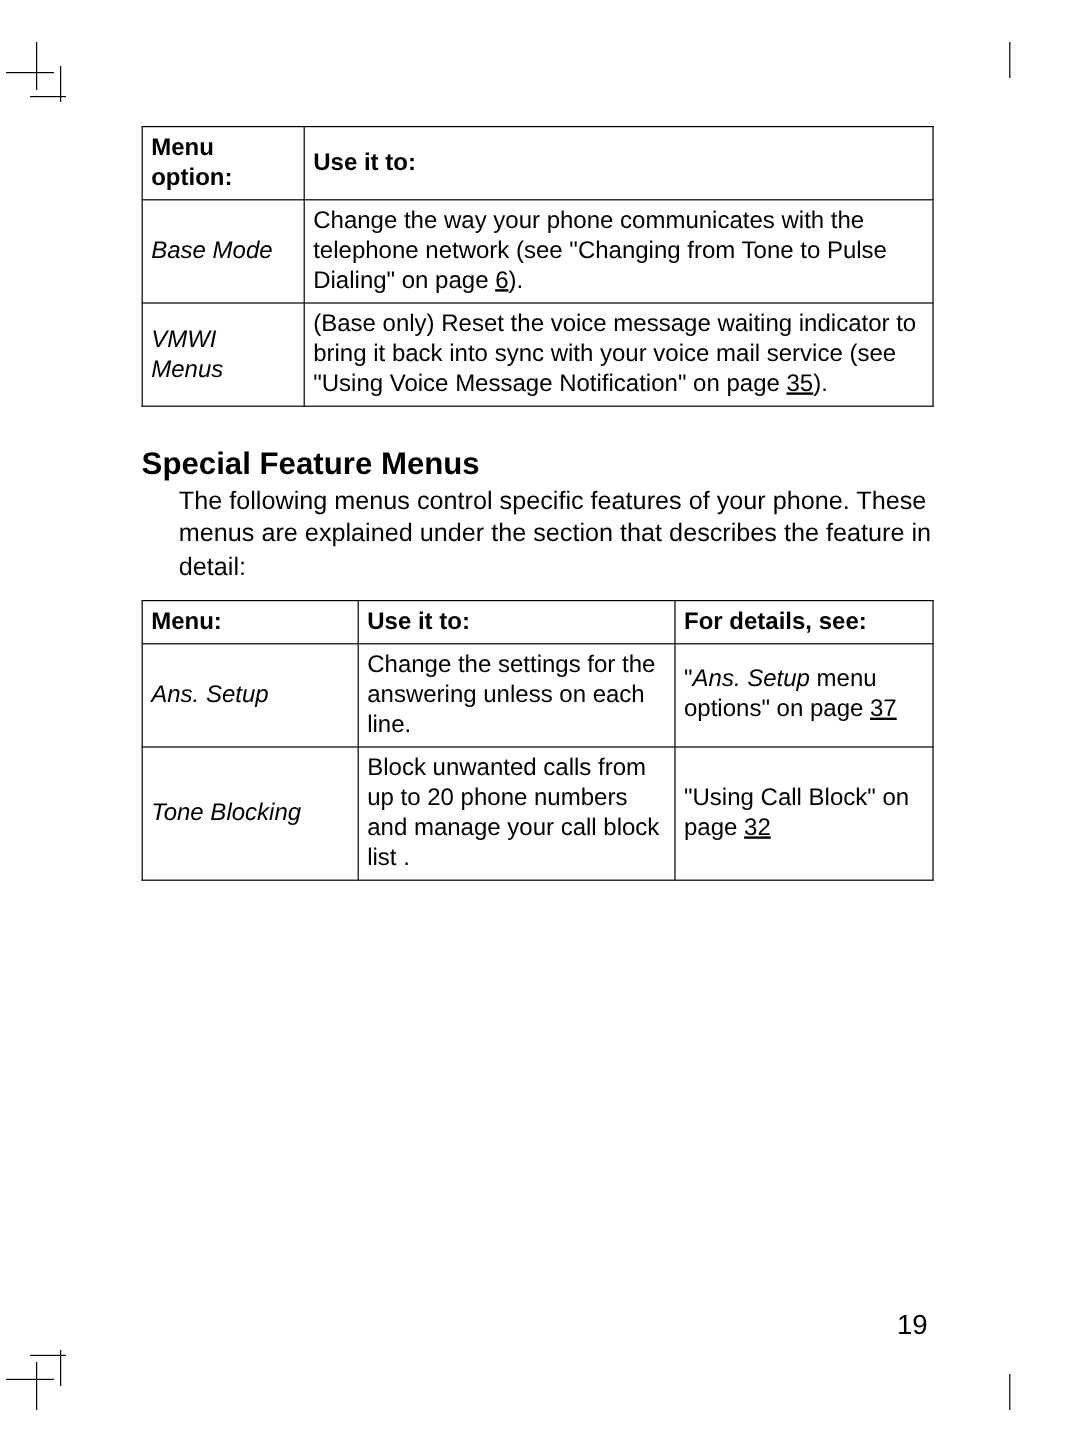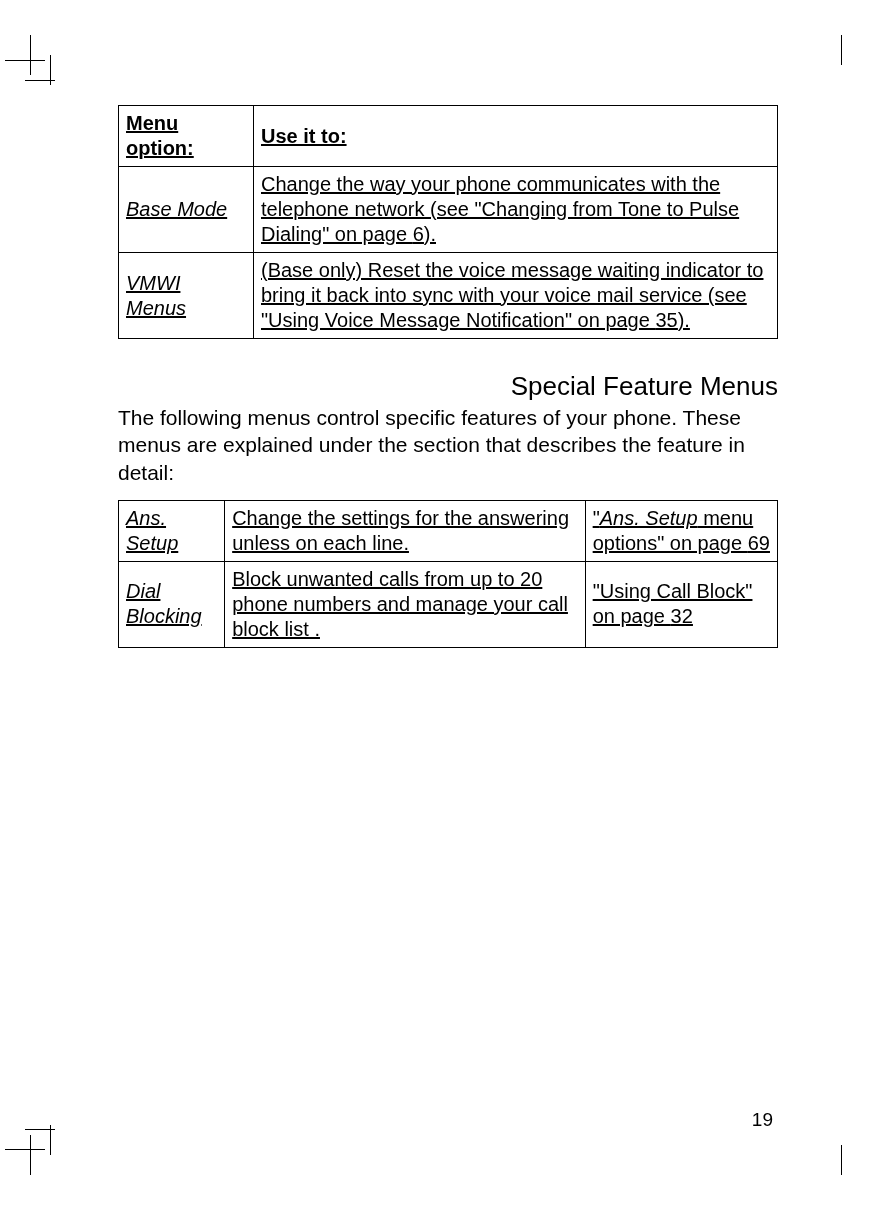--- a/index.html
+++ b/index.html
@@ -21,50 +21,49 @@
   .content {
     position: absolute;
     top: 105px;
     left: 118px;
     width: 660px;
   }
   table {
     border-collapse: collapse;
     width: 100%;
     margin-bottom: 32px;
-    text-decoration: underline;
   }
   th, td {
     border: 1.5px solid #000;
     padding: 5px 7px;
     text-align: left;
     vertical-align: middle;
     font-size: 20px;
     line-height: 1.25;
   }
   th {
     font-weight: bold;
   }
   .italic { font-style: italic; }
   h2 {
     font-size: 26px;
-    font-weight: normal;
+    font-weight: bold;
     margin: 18px 0 2px 0;
-    text-align: right;
   }
   .intro {
     font-size: 21px;
     line-height: 1.3;
     margin-bottom: 14px;
+    margin-left: 31px;
   }
   .page-num {
     position: absolute;
     right: 118px;
-    bottom: 79px;
-    font-size: 19px;
+    bottom: 92px;
+    font-size: 23px;
   }
   .u { text-decoration: underline; }
 </style>
 </head>
 <body>
 
 <div class="cm" style="top:35px;left:5px">
   <div class="h" style="top:25px;left:0"></div>
   <div class="v" style="top:0;left:25px"></div>
   <div class="h" style="top:45px;left:20px;width:30px"></div>
@@ -103,27 +102,32 @@
       <td><span>(Base only) Reset the voice message waiting indicator to bring it back into sync with your voice mail service (see "Using Voice Message Notification" on page </span><span class="u">35</span><span>).</span></td>
     </tr>
   </tbody>
     </table>
 
   <h2>Special Feature Menus</h2>
   <div class="intro">The following menus control specific features of your phone. These menus are explained under the section that describes the feature in detail:</div>
 
   <table>
     <tbody>
+        <tr>
+      <th style="width:165px">Menu:</th>
+      <th>Use it to:</th>
+      <th style="width:200px">For details, see:</th>
+    </tr>
     <tr>
       <td><span class="italic">Ans. Setup</span><span></span></td>
       <td>Change the settings for the answering unless on each line.</td>
-      <td><span>"</span><span class="italic">Ans. Setup</span><span> menu options" on page </span><span class="u">69</span><span></span></td>
+      <td><span>"</span><span class="italic">Ans. Setup</span><span> menu options" on page </span><span class="u">37</span><span></span></td>
     </tr>
     <tr>
-      <td><span class="italic">Dial Blocking</span><span></span></td>
+      <td><span class="italic">Tone Blocking</span><span></span></td>
       <td>Block unwanted calls from up to 20 phone numbers and manage your call block list .</td>
       <td><span>"Using Call Block" on page </span><span class="u">32</span><span></span></td>
     </tr>
   </tbody>
     </table>
 
 </div>
 
 <div class="page-num">19</div>
 

